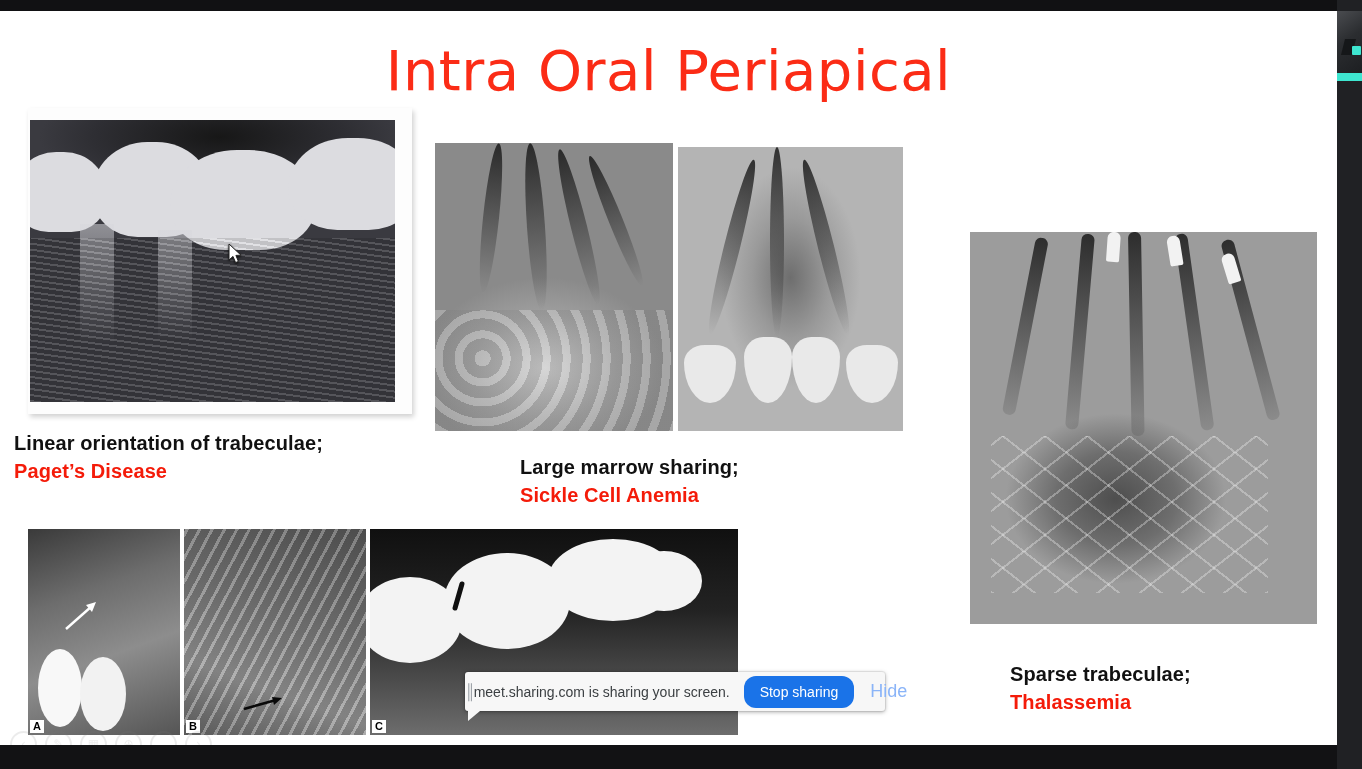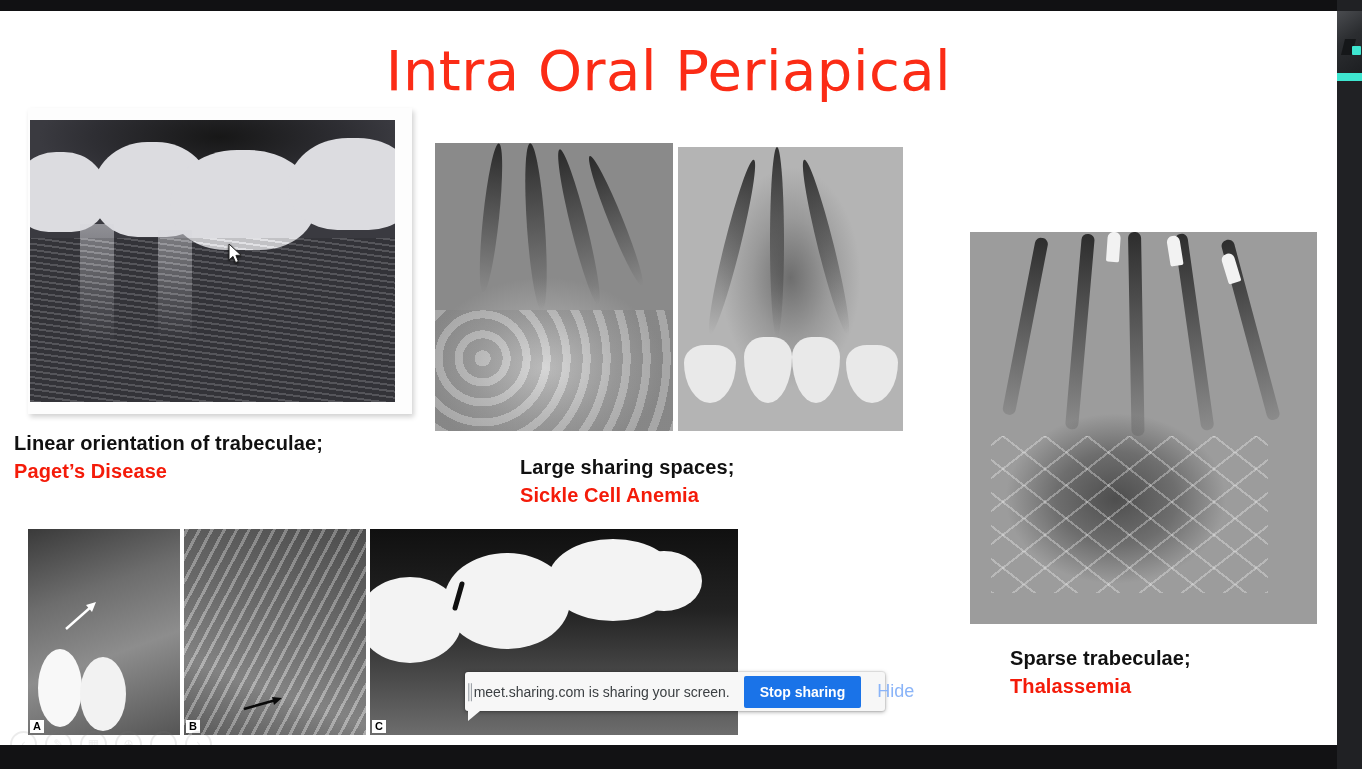--- a/index.html
+++ b/index.html
@@ -138,36 +138,36 @@
     background:repeating-linear-gradient(-62deg, rgba(255,255,255,.22) 0 3px, rgba(0,0,0,.16) 3px 11px);
   }
 
   
   .cap{ position:absolute; text-align:left; font-weight:700;
         font-family:"Liberation Sans", sans-serif; }
   .cap .l1{ color:#111; display:block; font-size:20px; line-height:27px; letter-spacing:.1px;}
   .cap .l2{ color:#f41b09; display:block; font-size:20px; line-height:29px; letter-spacing:.1px;}
   .cap-paget{ left:14px; top:419px; width:408px; }
   .cap-sickle{ left:520px; top:443px; width:296px; }
-  .cap-thal{ left:1010px; top:634px; width:268px; }
+  .cap-thal{ left:1010px; top:650px; width:268px; }
 
   
   .share-bar{
     position:absolute; left:465px; top:661px; width:420px; height:39px;
     background:#f7f7f7; border-radius:3px;
     box-shadow:0 1px 4px rgba(0,0,0,.35), 0 0 0 1px rgba(0,0,0,.06);
     display:flex; align-items:center; z-index:60;
   }
   .share-grip{ width:22px; display:flex; justify-content:center; align-items:center;
                color:#9aa0a6; font-size:15px; letter-spacing:-2px; }
   .share-text{ flex:0 0 auto; color:#3c4043; font-size:14px; padding-right:14px;
                white-space:nowrap; font-family:"Liberation Sans", sans-serif; }
   .share-stop{
-    background:#1a73e8; color:#fff; border:none; border-radius:2px;
-    font-size:14px; font-weight:700; padding:8px 16px; cursor:pointer;
+    background:#1a73e8; color:#fff; border:none; border-radius:12px;
+    font-size:14px; font-weight:400; padding:8px 16px; cursor:pointer;
     font-family:"Liberation Sans", sans-serif; white-space:nowrap;
   }
   .share-hide{
     color:#8ab4f8; font-size:18px; padding:0 16px; cursor:pointer;
     font-family:"Liberation Sans", sans-serif;
   }
   .share-tail{
     position:absolute; left:3px; top:39px; width:0; height:0;
     border-left:12px solid #f7f7f7; border-bottom:10px solid transparent;
   }
@@ -230,21 +230,21 @@
       <div class="sc-root" style="left:92px; top:0;   width:14px; height:190px;"></div>
       <div class="sc-root" style="left:46px; top:10px;width:16px; height:180px; transform:rotate(14deg);"></div>
       <div class="sc-root" style="left:140px;top:10px;width:16px; height:180px; transform:rotate(-14deg);"></div>
       <div class="sc-tooth" style="left:66px; top:190px; width:48px; height:66px;"></div>
       <div class="sc-tooth" style="left:114px;top:190px; width:48px; height:66px;"></div>
       <div class="sc-tooth" style="left:6px;  top:198px; width:52px; height:58px;"></div>
       <div class="sc-tooth" style="left:168px;top:198px; width:52px; height:58px;"></div>
     </div>
 
     <div class="cap cap-sickle">
-      <span class="l1">Large sharing spaces;</span>
+      <span class="l1">Large marrow sharing;</span>
       <span class="l2">Sickle Cell Anemia</span>
     </div>
 
     <div class="xray xr-thal">
       <div class="th-root" style="left:66px;  top:6px;  height:180px; transform:rotate(11deg);"></div>
       <div class="th-root" style="left:112px; top:2px;  height:196px; transform:rotate(5deg);"></div>
       <div class="th-root" style="left:158px; top:0;    height:204px; transform:rotate(-1deg);"></div>
       <div class="th-root" style="left:204px; top:2px;  height:198px; transform:rotate(-8deg);"></div>
       <div class="th-root" style="left:250px; top:8px;  height:186px; transform:rotate(-15deg);"></div>
       <div class="th-cap" style="left:138px; top:0;   transform:rotate(4deg);"></div>

